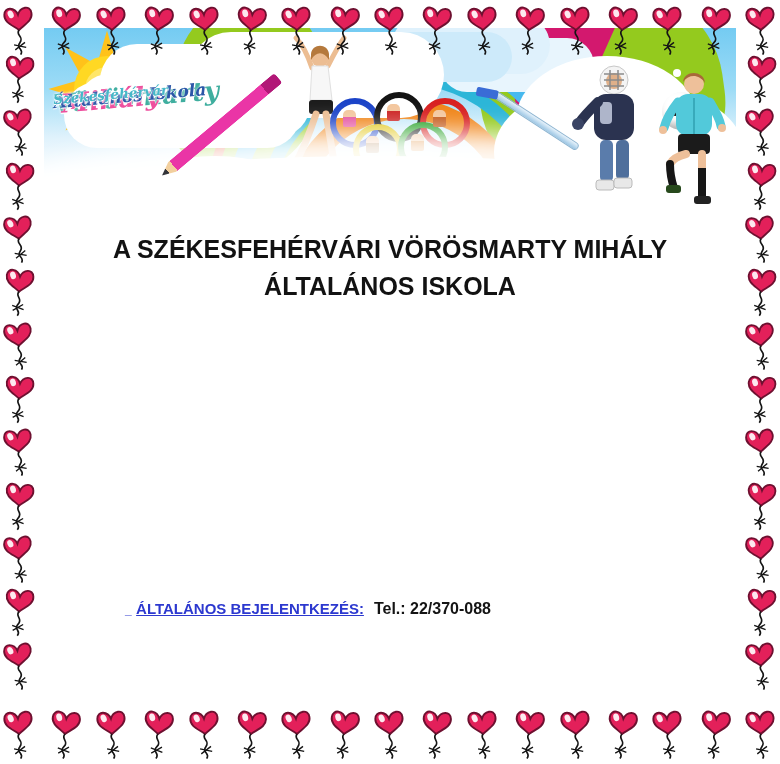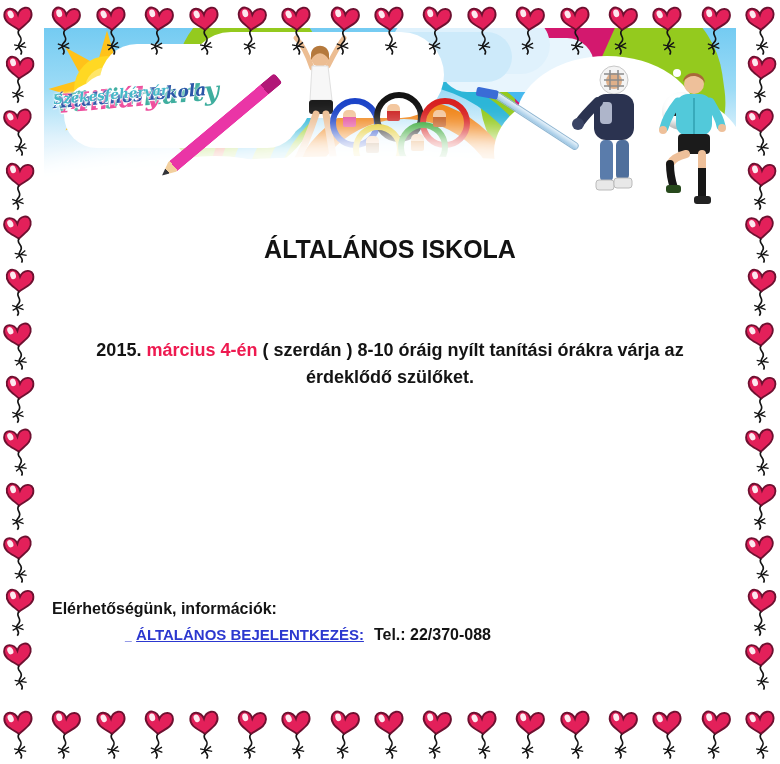--- a/index.html
+++ b/index.html
@@ -636,25 +636,24 @@
       <path d="M42 86 C34 88 28 92 26 96" stroke="#eec09a" stroke-width="8" fill="none" stroke-linecap="round"></path>
       <path d="M26 96 C26 106 28 114 30 120" stroke="#161616" stroke-width="8" fill="none" stroke-linecap="round"></path>
       <rect x="22" y="117" width="15" height="8" rx="3" fill="#27491c"></rect>
       <path d="M58 86 V100" stroke="#eec09a" stroke-width="8" stroke-linecap="round"></path>
       <path d="M58 100 V128" stroke="#161616" stroke-width="8"></path>
       <rect x="50" y="128" width="17" height="8" rx="3" fill="#222"></rect>
     </svg>
   </div>
 
   <div class="title">
+    <div>A SZÉKESFEHÉRVÁRI VÖRÖSMARTY MIHÁLY</div>
     <div>ÁLTALÁNOS ISKOLA</div>
   </div>
 
-  <div class="para p-date"><span>2015. </span><span class="hl">március 4-én</span><span> ( szerdán ) 8-10 óráig nyílt tanítási órákra várja az érdeklődő szülőket.</span></div>
 
 
 
   <div class="contact">
-    <div class="contact-heading">Elérhetőségünk, információk:</div>
     <div class="contact-booking"><span class="booking-prefix">_</span> <span class="link booking-label">ÁLTALÁNOS BEJELENTKEZÉS:</span><span class="phone">Tel.: 22/370-088</span></div>
   </div>
 
 </div>
 
 </body></html>

